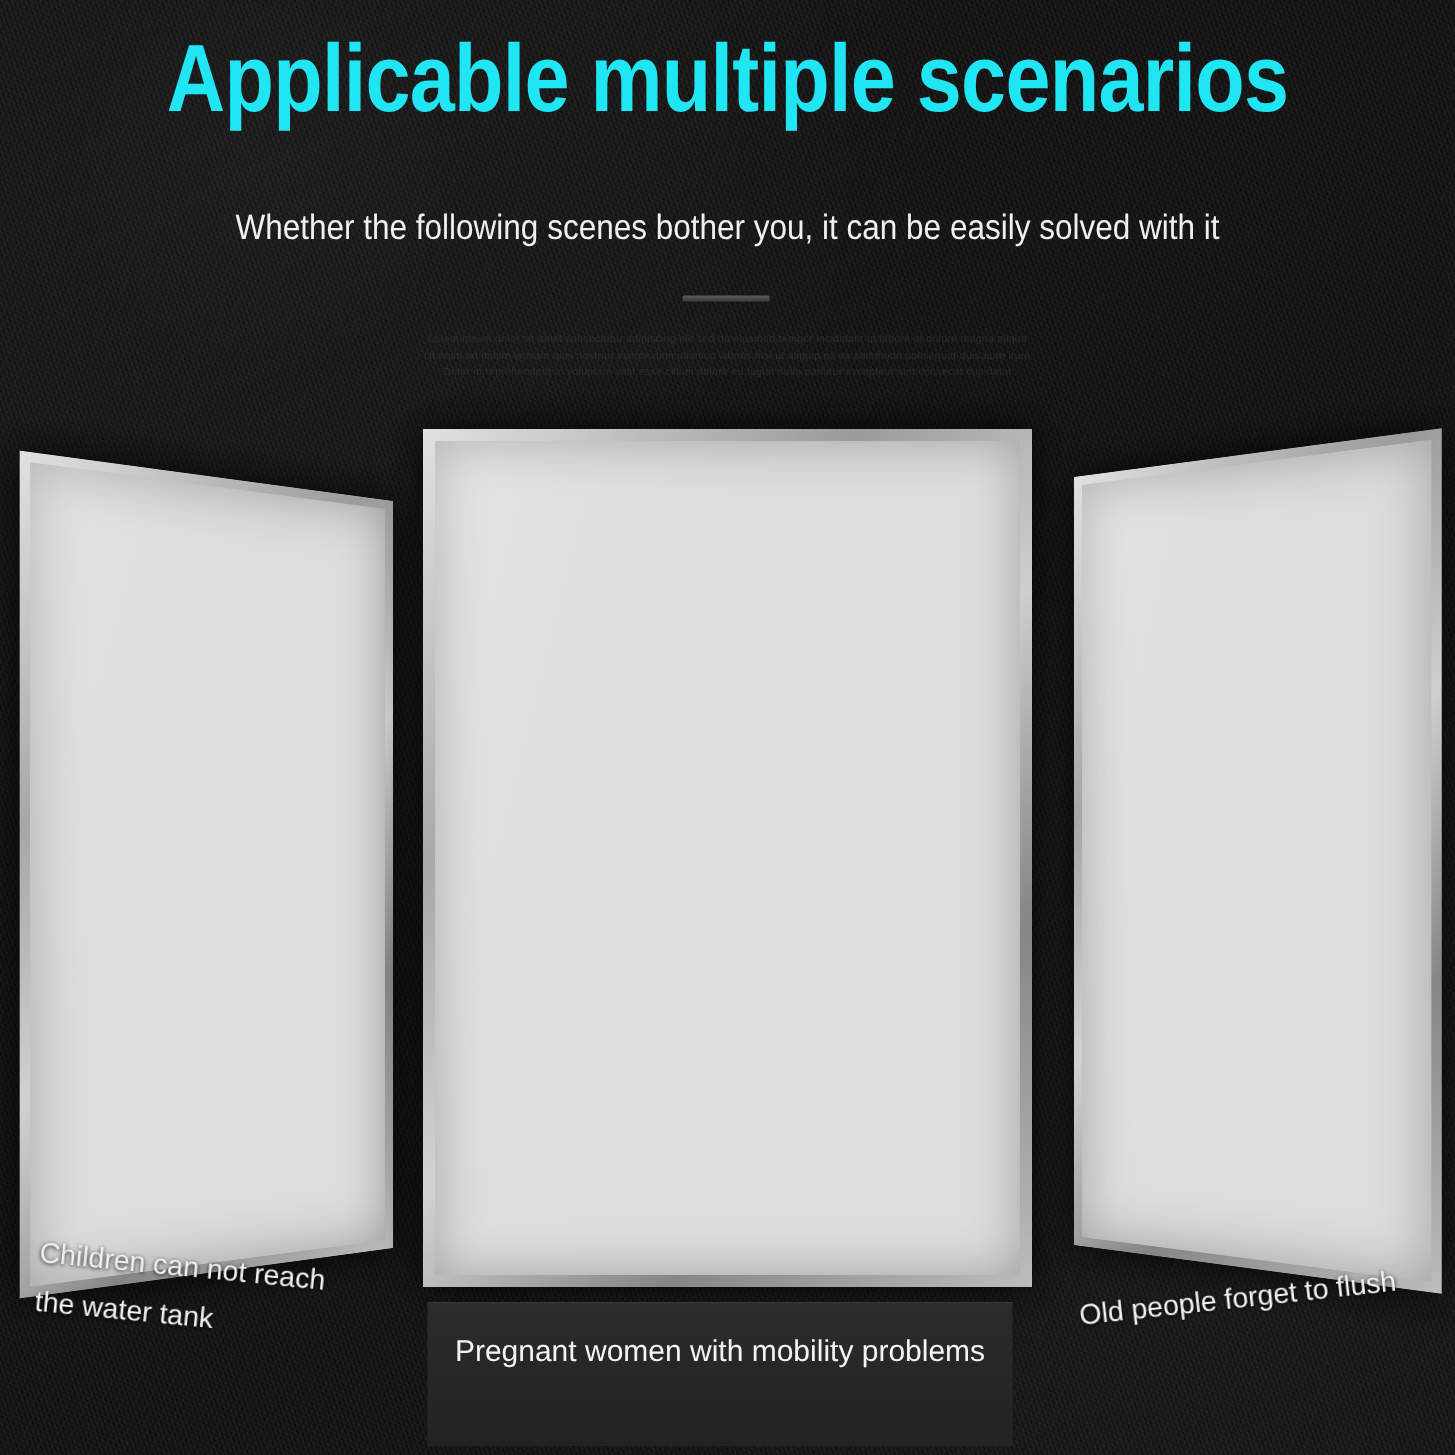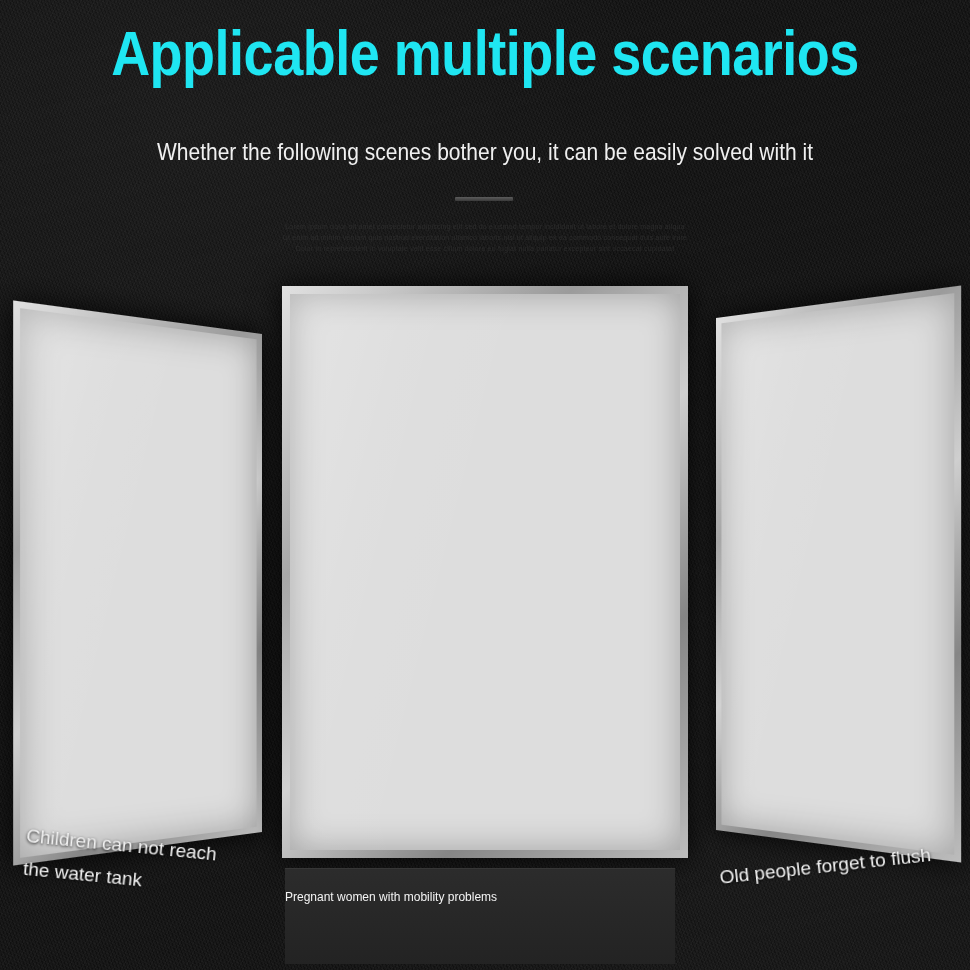--- a/index.html
+++ b/index.html
@@ -248,21 +248,22 @@
     width: 390px;
     height: 96px;
     background: linear-gradient(180deg, #2c2c2c 0%, #272727 54%, #232323 100%);
     box-shadow: inset 0 1px 0 rgba(255,255,255,0.05);
   }
   #caption-center {
     position: absolute;
     left: 0;
     top: 22px;
     width: 390px;
-    font-size: 12px;
+    text-align: center;
+    font-size: 20px;
     color: #f4f4f4;
     white-space: nowrap;
   }
 
   
   .sheen {
     position: absolute;
     inset: 0;
     pointer-events: none;
     background: linear-gradient(104deg, rgba(255,255,255,0.22) 0%, rgba(255,255,255,0.05) 26%, rgba(255,255,255,0) 48%);

